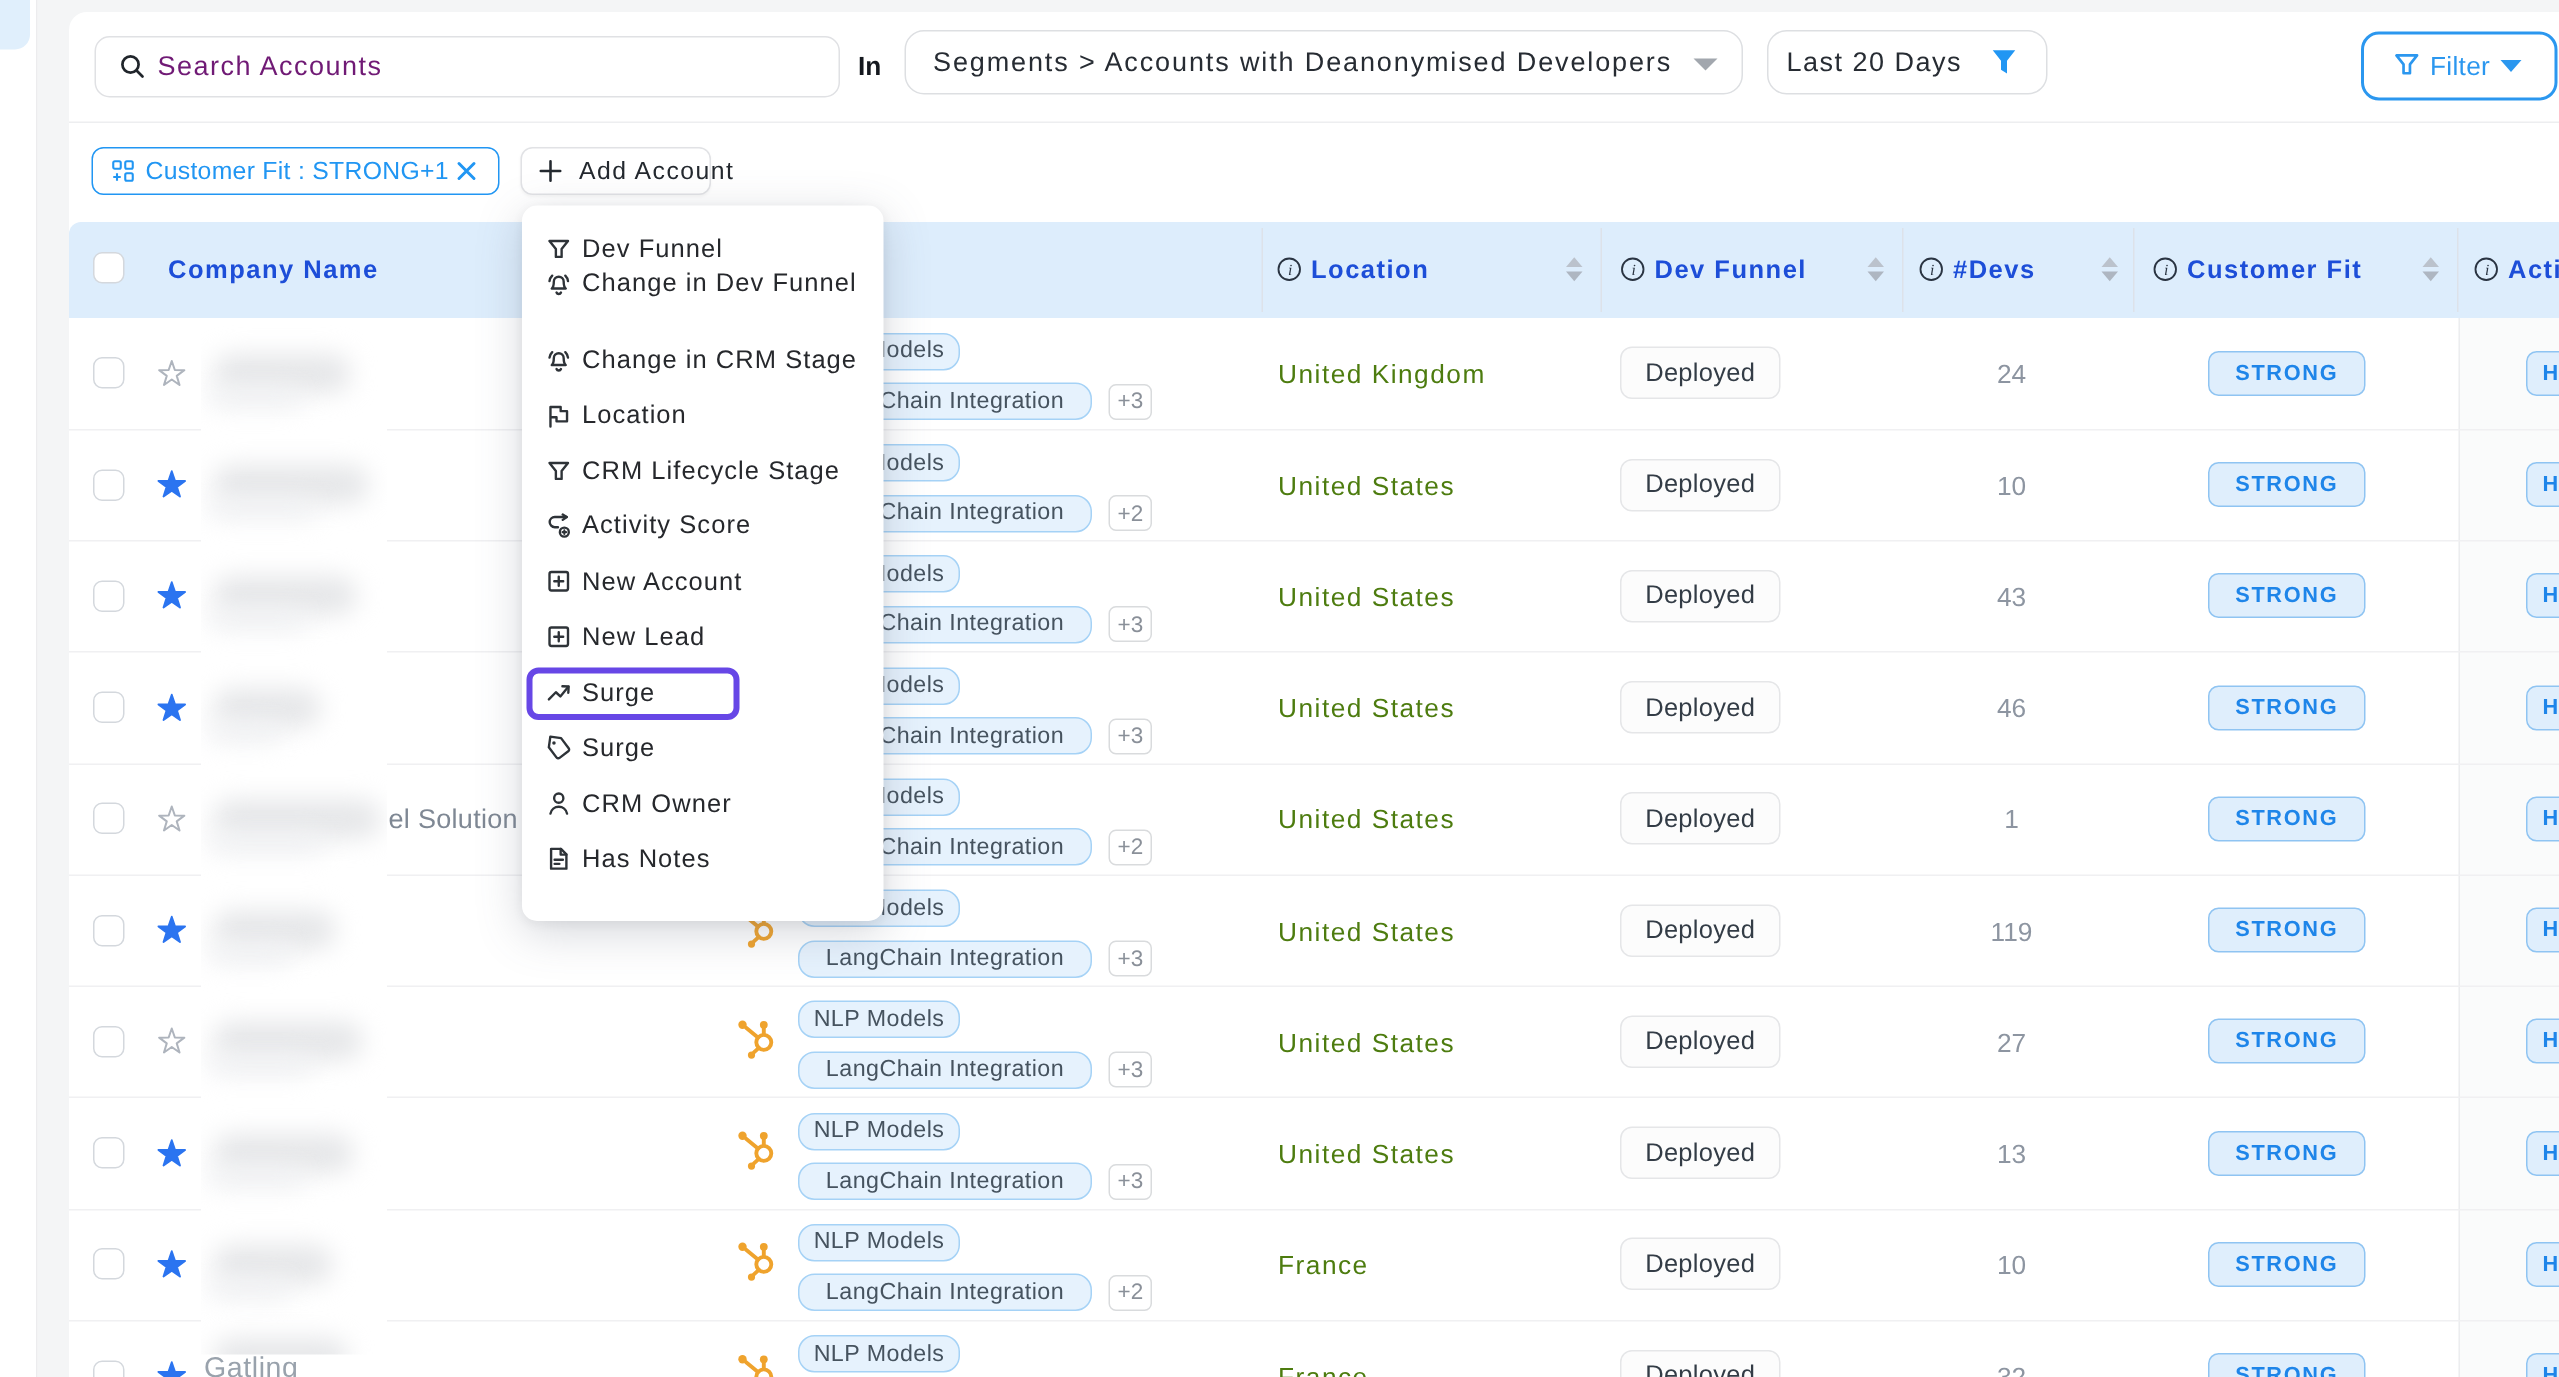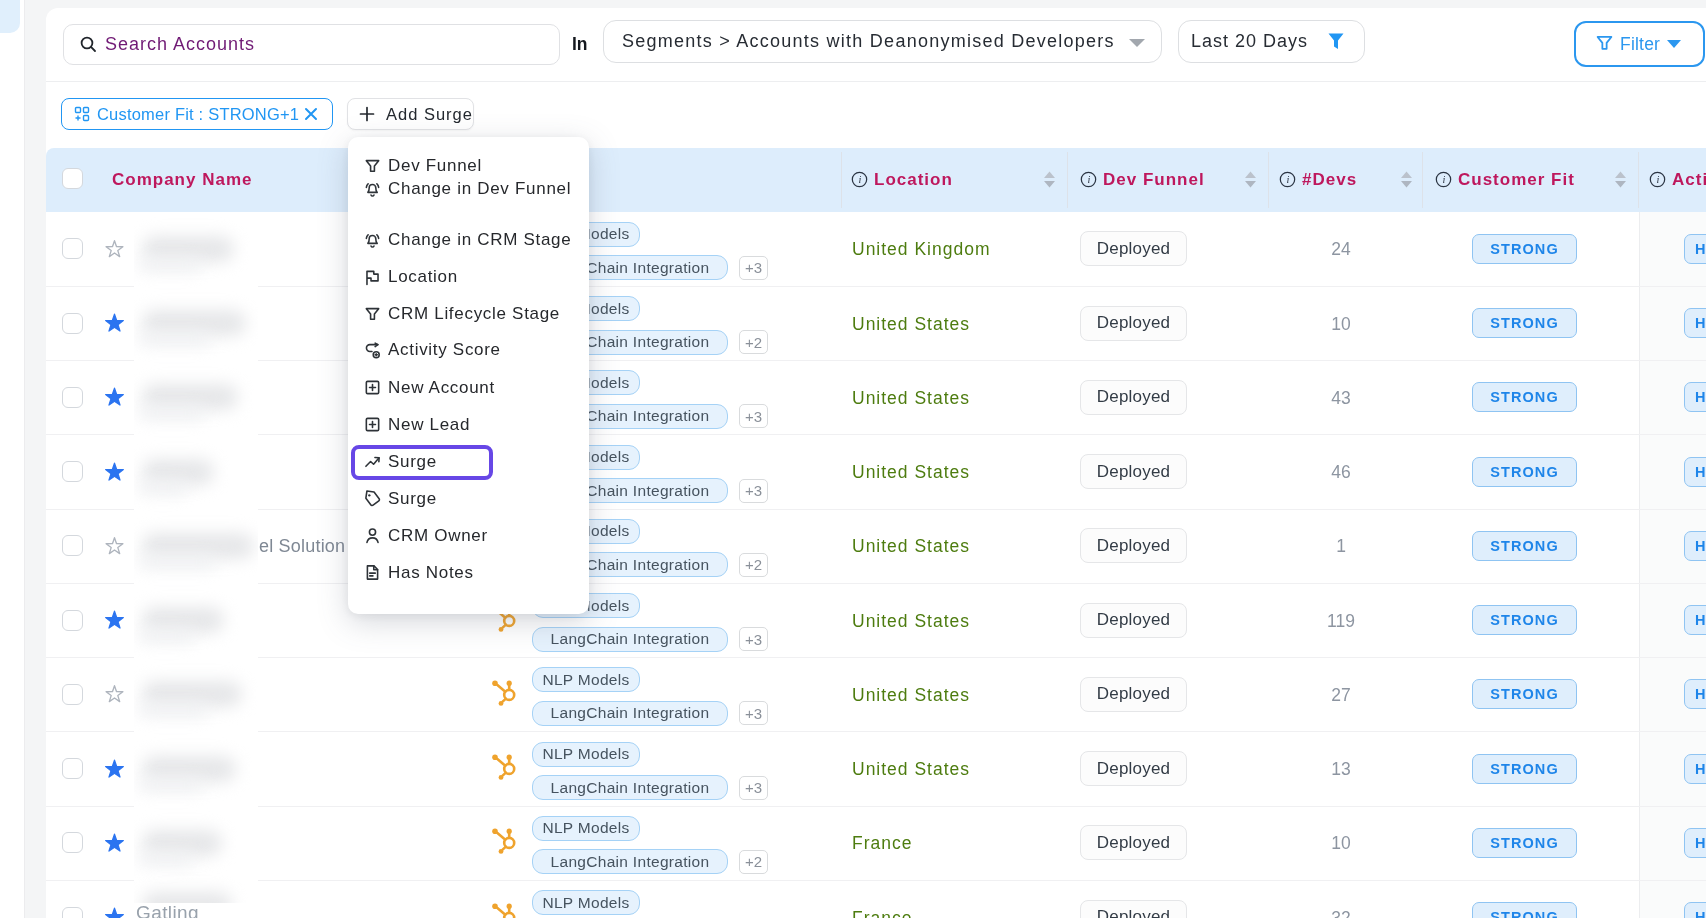--- a/index.html
+++ b/index.html
@@ -5,21 +5,21 @@
 html,body{width:1706px;height:918px;overflow:hidden;background:#F4F5F6;font-family:"Liberation Sans",sans-serif;position:relative}
 .abs{position:absolute}
 .cb{width:21px;height:21px;border:1.5px solid #D4D8DD;border-radius:6px;background:#fff}
 .pill{border:1px solid #DDDFE2;border-radius:13px;background:#fff;display:flex;align-items:center}
 .tagchip{position:absolute;height:25px;border:1px solid #A5D2F6;background:#E6F2FD;border-radius:11px;color:#46535F;font-size:15.5px;letter-spacing:.3px;display:flex;align-items:center;justify-content:center;white-space:nowrap}
 .nchip{position:absolute;height:24px;border:1px solid #D9DBDD;background:#fff;border-radius:5px;color:#8A9099;font-size:15px;display:flex;align-items:center;padding:0 5px}
 .deployed{position:absolute;width:107px;height:35px;border:1px solid #E5E6E8;background:#FCFCFC;border-radius:8px;color:#333C46;font-size:17px;letter-spacing:.2px;display:flex;align-items:center;justify-content:center}
 .strong{position:absolute;width:105px;height:30px;border:1px solid #8FC4F2;background:#DFEEFC;border-radius:7px;color:#1E85E9;font-size:14.5px;font-weight:bold;letter-spacing:1.1px;display:flex;align-items:center;justify-content:center}
 .loc{position:absolute;color:#4d7c0f;font-size:17.5px;letter-spacing:1px;white-space:nowrap}
 .devs{position:absolute;color:#8D95A1;font-size:17.5px;width:80px;text-align:center}
-.hlabel{position:absolute;color:#be185d;font-size:17px;font-weight:bold;letter-spacing:1px;white-space:nowrap}
+.hlabel{position:absolute;color:#1d4ed8;font-size:17px;font-weight:bold;letter-spacing:1px;white-space:nowrap}
 .mitem{position:absolute;left:364px;display:flex;align-items:center;gap:7px;color:#26282C;font-size:17px;letter-spacing:.7px;white-space:nowrap}
 .rowline{position:absolute;left:46px;width:1660px;height:1px;background:#F0F0F2;z-index:1}
 </style></head>
 <body>
 
 <div class="abs" style="left:0;top:0;width:25px;height:918px;background:#fff;border-right:1px solid #ECECEE"></div>
 <div class="abs" style="left:-6px;top:-4px;width:26px;height:37px;background:#E0EFFC;border-radius:0 0 10px 0"></div>
 
 <div class="abs" style="left:46px;top:8px;width:1660px;height:930px;background:#fff;border-radius:12px 0 0 0"></div>
 
@@ -65,21 +65,21 @@
   </svg>
 <div class="abs" style="left:97px;top:105px;color:#2196F3;font-size:16.5px;letter-spacing:.2px">Customer Fit : STRONG+1</div>
 <svg class="abs" style="left:303px;top:106px" width="16" height="16" viewBox="0 0 16 16">
     <path d="M3 3 L13 13 M13 3 L3 13" stroke="#2196F3" stroke-width="2" stroke-linecap="round"></path>
   </svg>
 
 <div class="abs" style="left:347px;top:98px;width:127px;height:32px;border:1px solid #E1E2E5;border-radius:8px;background:#fff;box-shadow:0 1px 2px rgba(0,0,0,.04)"></div>
 <svg class="abs" style="left:359px;top:106px" width="16" height="16" viewBox="0 0 16 16">
     <path d="M8 1.5 v13 M1.5 8 h13" stroke="#24292F" stroke-width="1.7" stroke-linecap="round"></path>
   </svg>
-<div class="abs" style="left:386px;top:105px;color:#24292F;font-size:16.5px;letter-spacing:1px">Add Surge</div>
+<div class="abs" style="left:386px;top:105px;color:#24292F;font-size:16.5px;letter-spacing:1px">Add Account</div>
 <div class="abs" style="left:46px;top:148px;width:1660px;height:63.6px;background:#DDEDFC;border-radius:8px 0 0 0"></div>
 <div class="abs cb" style="left:62px;top:168px"></div>
 <div class="hlabel" style="left:112px;top:170px">Company Name</div>
 <div class="abs" style="left:841px;top:152px;width:1px;height:56px;background:#DDE2E9"></div>
 <div class="abs" style="left:1067px;top:152px;width:1px;height:56px;background:#DDE2E9"></div>
 <div class="abs" style="left:1268px;top:152px;width:1px;height:56px;background:#DDE2E9"></div>
 <div class="abs" style="left:1422px;top:152px;width:1px;height:56px;background:#DDE2E9"></div>
 <div class="abs" style="left:1638px;top:152px;width:1px;height:56px;background:#DDE2E9"></div>
 <svg class="abs" style="left:851px;top:171px" width="17" height="17" viewBox="0 0 18 18">
     <circle cx="9" cy="9" r="7.6" fill="none" stroke="#2A3442" stroke-width="1.3"></circle>

